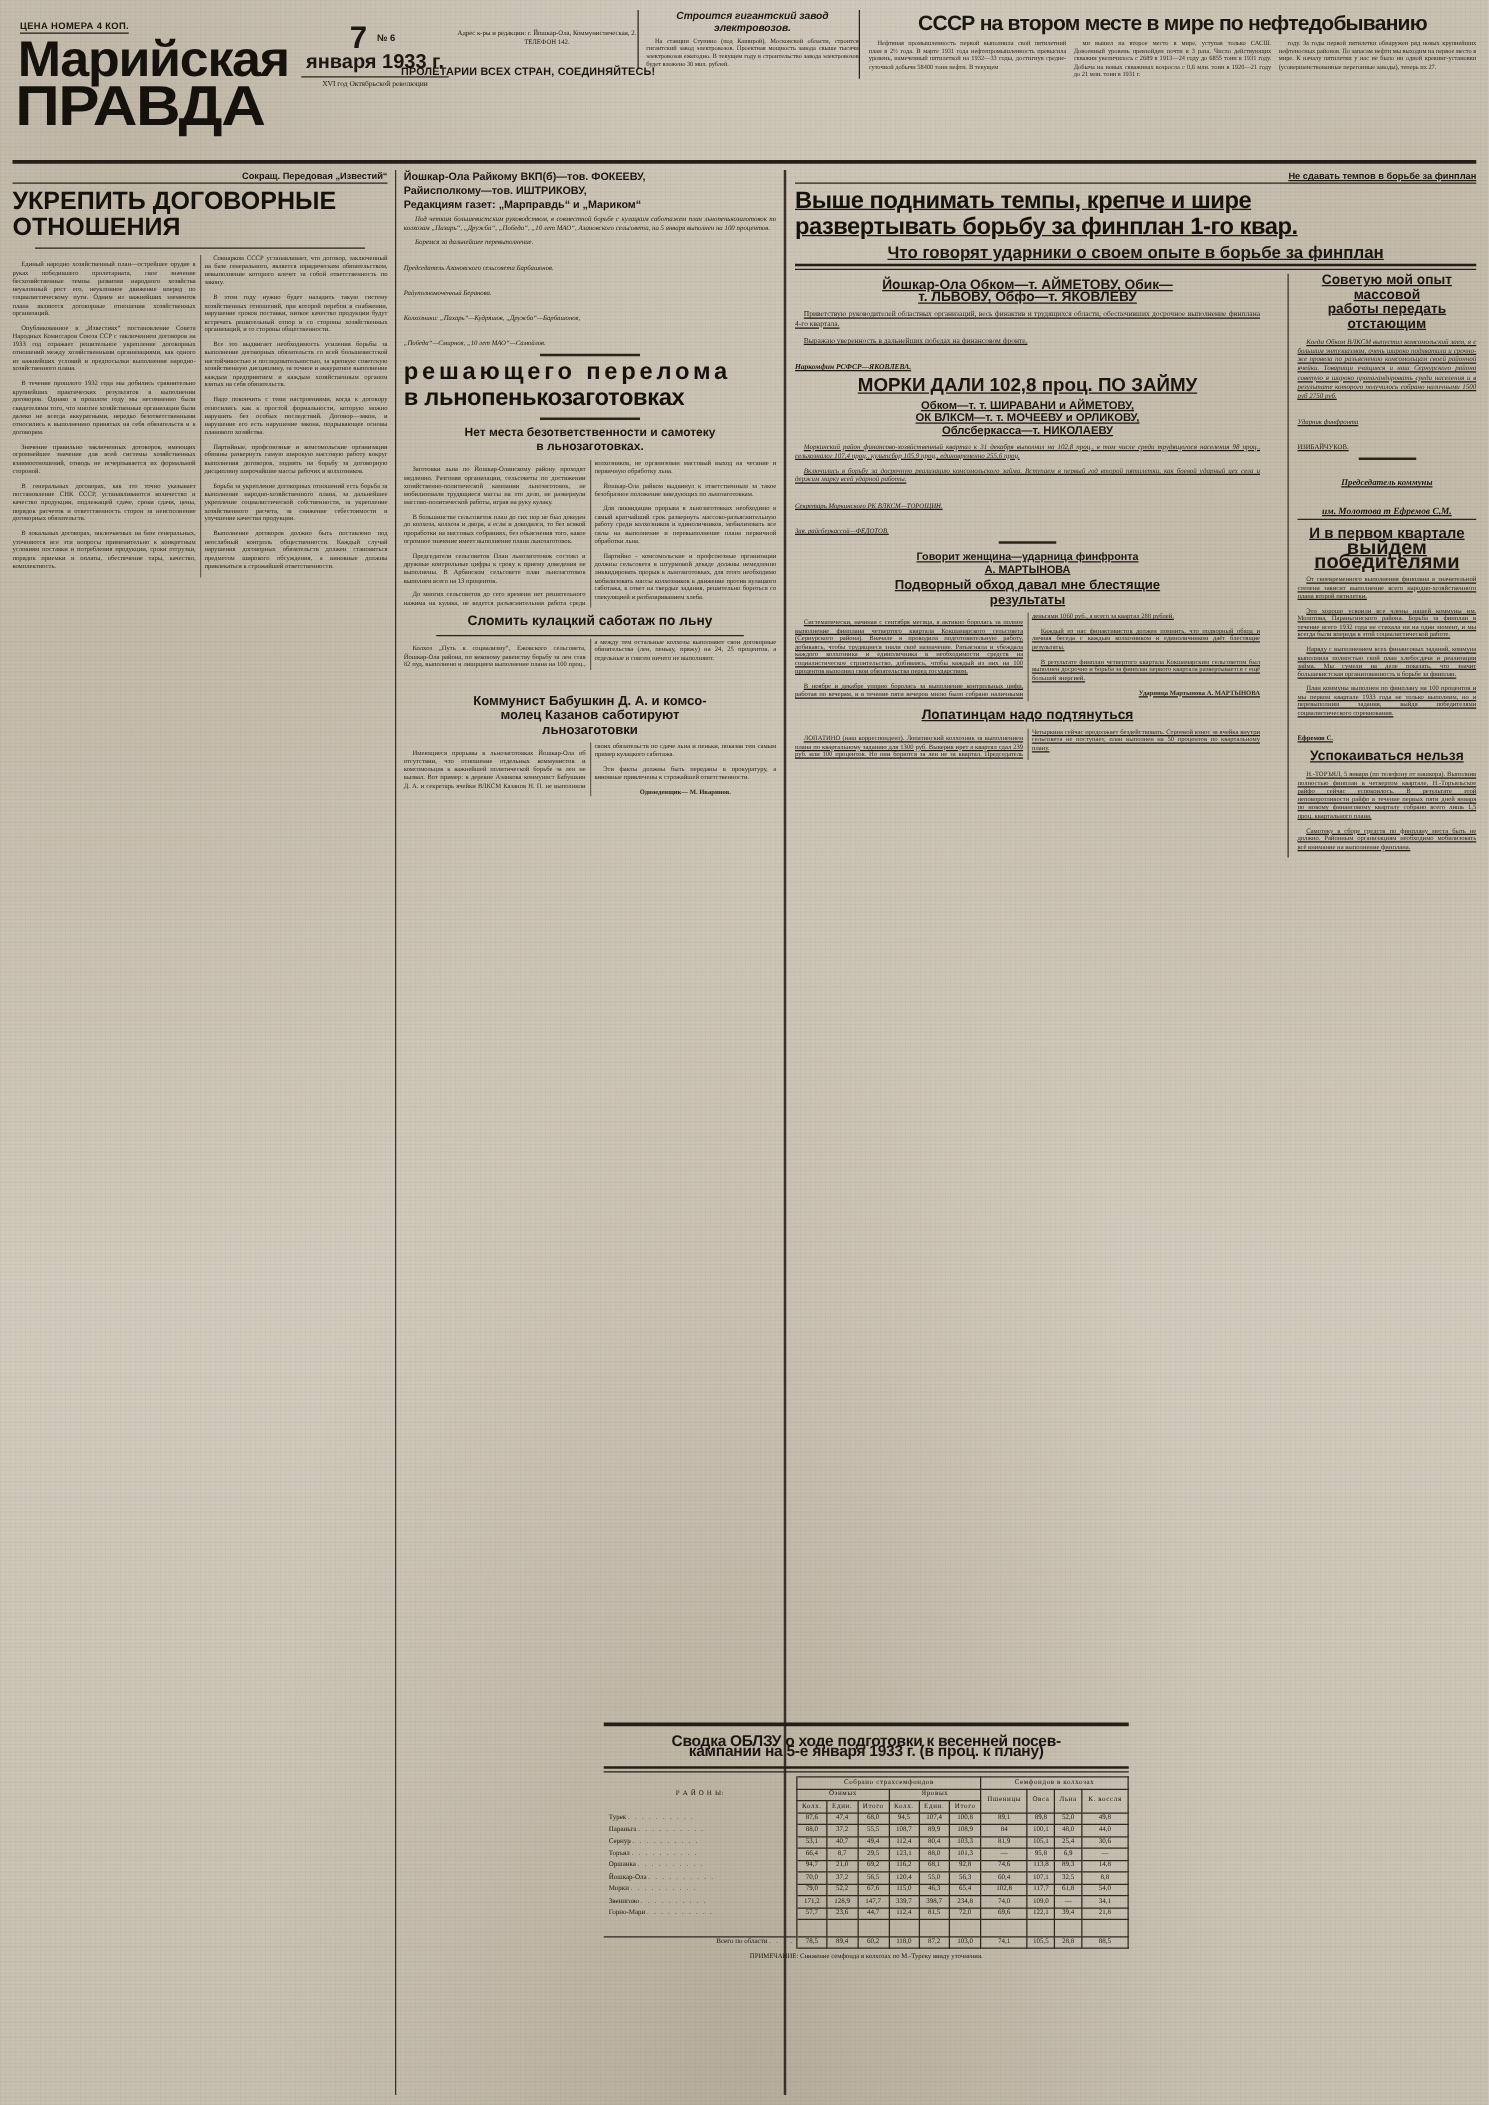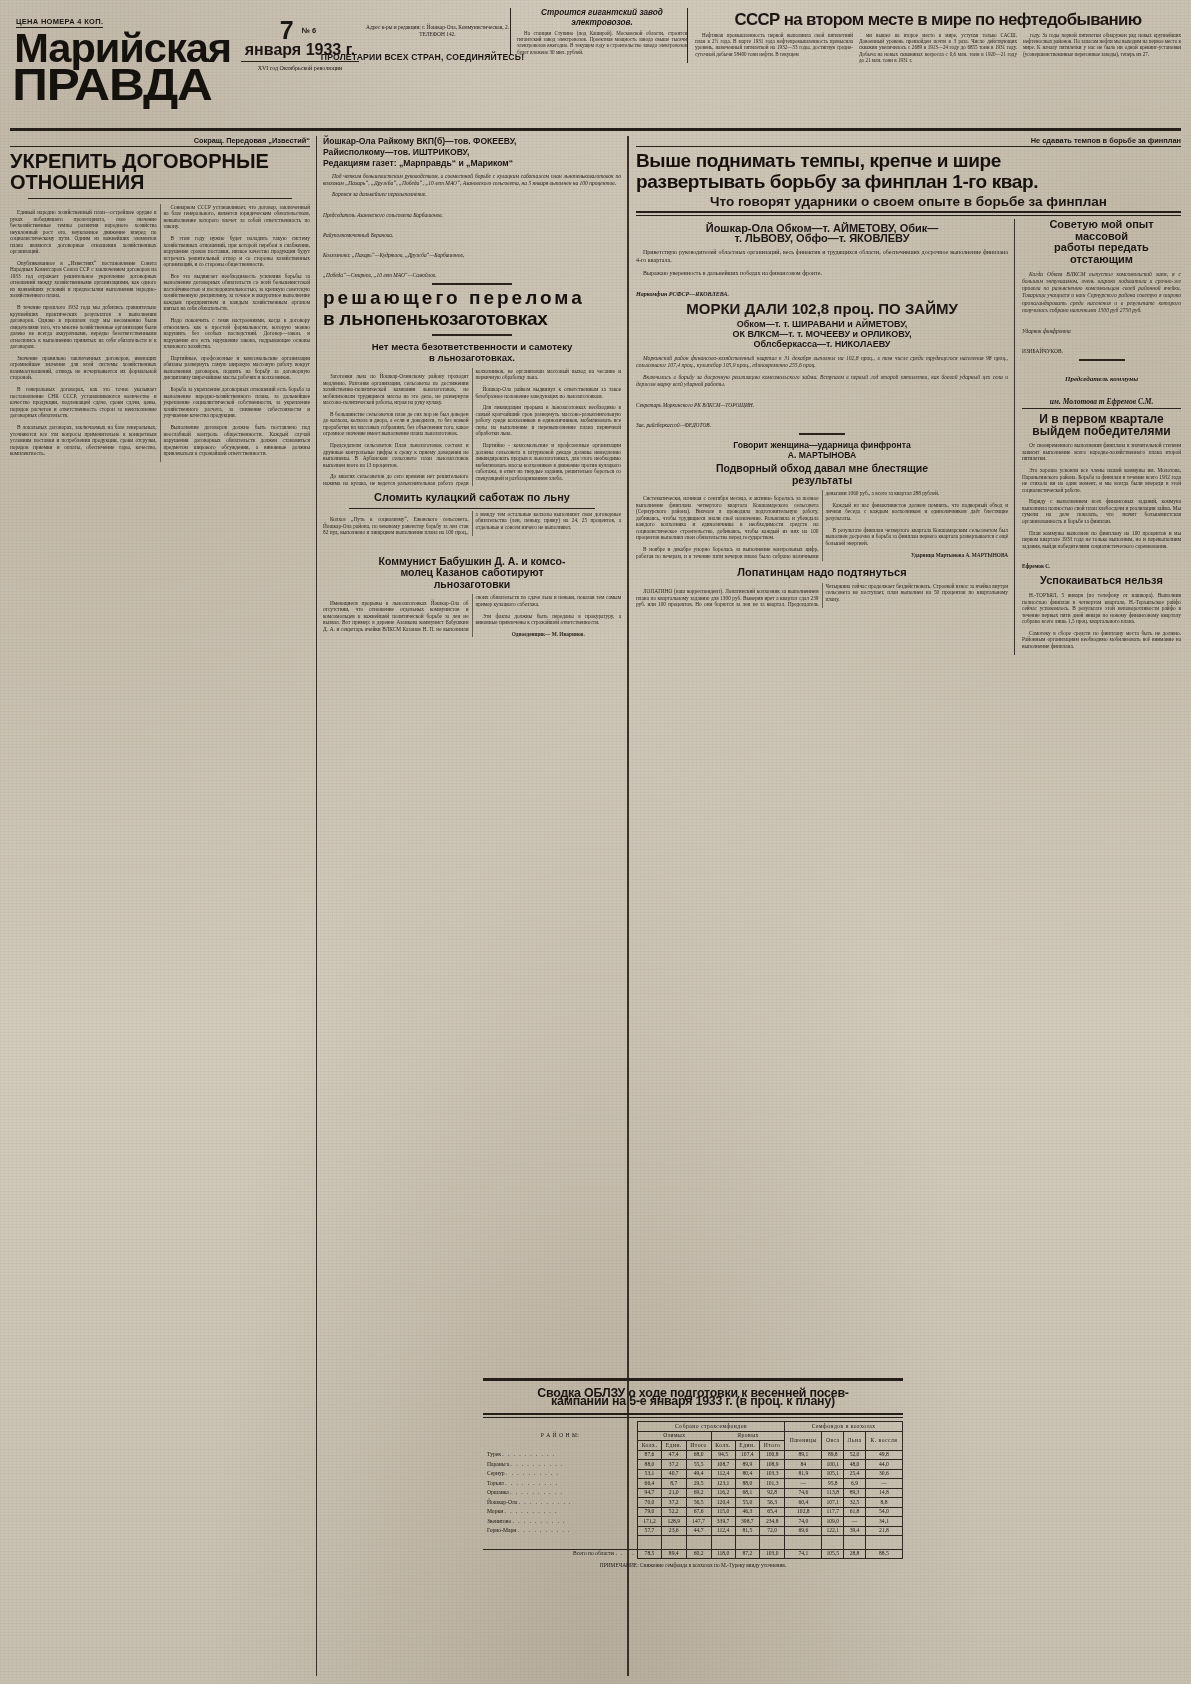--- a/index.html
+++ b/index.html
@@ -89,21 +89,21 @@
 1c16;padding-bottom:1px;letter-spacing:.2px;
   }
 
   .cols3{display:flex;gap:6px;}
   .cols3 > div{flex:1;}
 
   
   .main{display:flex;margin-top:5px;height:1540px;}
   .colA{flex:0 0 300px;width:300px;padding-right:6px;border-right:1px solid #3a322a;}
   .colB{flex:0 0 298px;width:298px;padding:0 6px;border-right:2px solid #3a322a;}
-  .colC{flex:1;padding-left:7px;}
+  .colC{flex:1;padding-left:7px;text-decoration:underline;}
 
   h1.hl{
     font-family:"Liberation Sans",sans-serif;font-weight:bold;
     text-align:left;margin:4px 0 4px 0;line-height:1.02;color:#15120e;
   }
   .kicker{
     font-family:"Liberation Sans",sans-serif;font-weight:bold;font-size:7.4px;
     text-align:right;border-bottom:1.4px solid #2a241d;display:block;
     padding-bottom:1px;margin-bottom:4px;
   }
@@ -263,21 +263,21 @@
 
     <div class="colC">
       <span class="kicker">Не сдавать темпов в борьбе за финплан</span>
       <h1 class="hl" style="font-size:19px;letter-spacing:-.4px;">Выше поднимать темпы, крепче и шире</h1>
       <h1 class="hl" style="font-size:19px;letter-spacing:-.4px;margin-top:-2px;">развертывать борьбу за финплан 1-го квар.</h1>
       <h2 class="sub" style="font-size:13.5px;margin-top:4px;">Что говорят ударники о своем опыте в борьбе за финплан</h2>
       <div class="rule-dbl"></div>
 
       <div style="display:flex;gap:7px;">
 
-        <div style="flex:0 0 372px;width:372px;border-right:1px solid #3a322a;padding-right:6px;">
+        <div style="flex:0 0 372px;width:372px;border-right:1px solid #3a322a;padding-right:22px;">
           <h3 class="sub2" style="font-size:11px;">Йошкар-Ола Обком—т. АЙМЕТОВУ, Обик—</h3>
           <h3 class="sub2" style="font-size:11px;margin-top:-3px;">т. ЛЬВОВУ, Обфо—т. ЯКОВЛЕВУ</h3>
           <p class="body-text" style="font-size:6px;line-height:7.4px;">Приветствую руководителей областных организаций, весь финактив и трудящихся области, обеспечивших досрочное выполнение финплана 4-го квартала.</p>
           <p class="body-text" style="font-size:6px;line-height:7.4px;">Выражаю уверенность в дальнейших победах на финансовом фронте.</p>
           <div class="sig bold" style="font-size:6px;">Наркомфин РСФСР—ЯКОВЛЕВА.</div>
 
           <h2 class="sub" style="font-size:15px;margin-top:6px;">МОРКИ ДАЛИ 102,8 проц. ПО ЗАЙМУ</h2>
           <h3 class="sub2" style="font-size:9px;">Обком—т. т. ШИРАВАНИ и АЙМЕТОВУ,</h3>
           <h3 class="sub2" style="font-size:9px;margin-top:-3px;">ОК ВЛКСМ—т. т. МОЧЕЕВУ и ОРЛИКОВУ,</h3>
           <h3 class="sub2" style="font-size:9px;margin-top:-3px;">Облсберкасса—т. НИКОЛАЕВУ</h3>
@@ -310,21 +310,21 @@
           <h2 class="sub" style="font-size:11px;margin-top:-4px;">работы передать отстающим</h2>
           <p class="body-text ital" style="font-size:5.6px;line-height:7.2px;">Когда Обком ВЛКСМ выпустил комсомольский заем, я с большим энтузиазмом, очень широко подхватила и срочно-же провела по разъяснению комсомольцам своей районной ячейки. Товарищи учащиеся и наш Сернурского района советую я широко пропагандировать среди населения и в результате которого получилось собрано наличными 1500 руб 2750 руб.</p>
           <div class="sig ital">Ударник финфронта</div>
           <div class="sig ital" style="font-style:normal;">ИЗИБАЙЧУКОВ.</div>
 
           <div class="short-rule"></div>
           <div class="sig bold ctr" style="font-size:7px;">Председатель коммуны</div>
           <div class="sig bold ctr" style="font-size:7.5px;border-bottom:1px solid #2a241d;padding-bottom:2px;">им. Молотова т Ефремов С.М.</div>
 
           <h2 class="sub" style="font-size:12px;margin-top:5px;">И в первом квартале</h2>
-          <h2 class="sub" style="font-size:12px;margin-top:-4px;">выйдем победителями</h2>
+          <h2 class="sub" style="font-size:16px;margin-top:-4px;">выйдем победителями</h2>
           <p class="body-text">От своевременного выполнения финплана в значительной степени зависит выполнение всего народно-хозяйственного плана второй пятилетки.</p>
           <p class="body-text">Это хорошо усвоили все члены нашей коммуны им. Молотова, Параньгинского района. Борьба за финплан в течение всего 1932 года не стихала ни на один момент, и мы всегда были впереди в этой социалистической работе.</p>
           <p class="body-text">Наряду с выполнением всех финансовых заданий, коммуна выполнила полностью свой план хлебосдачи и реализации займа. Мы сумели на деле показать, что значит большевистская организованность в борьбе за финплан.</p>
           <p class="body-text">План коммуны выполнен по финплану на 100 процентов и мы первом квартале 1933 года не только выполним, но и перевыполним задания, выйдя победителями социалистического соревнования.</p>
           <div class="sig bold" style="font-style:normal;">Ефремов С.</div>
 
           <h2 class="sub" style="font-size:11px;margin-top:6px;">Успокаиваться нельзя</h2>
           <p class="body-text">Н.-ТОРЪЯЛ, 5 января (по телефону от нашкора). Выполнив полностью финплан в четвертом квартале, Н.-Торъяльское райфо сейчас успокоилось. В результате этой неповоротливости райфо в течение первых пяти дней января по новому финансовому кварталу собрано всего лишь 1,5 проц. квартального плана.</p>
           <p class="body-text">Самотеку в сборе средств по финплану места быть не должно. Районным организациям необходимо мобилизовать всё внимание на выполнение финплана.</p>
         </div>

